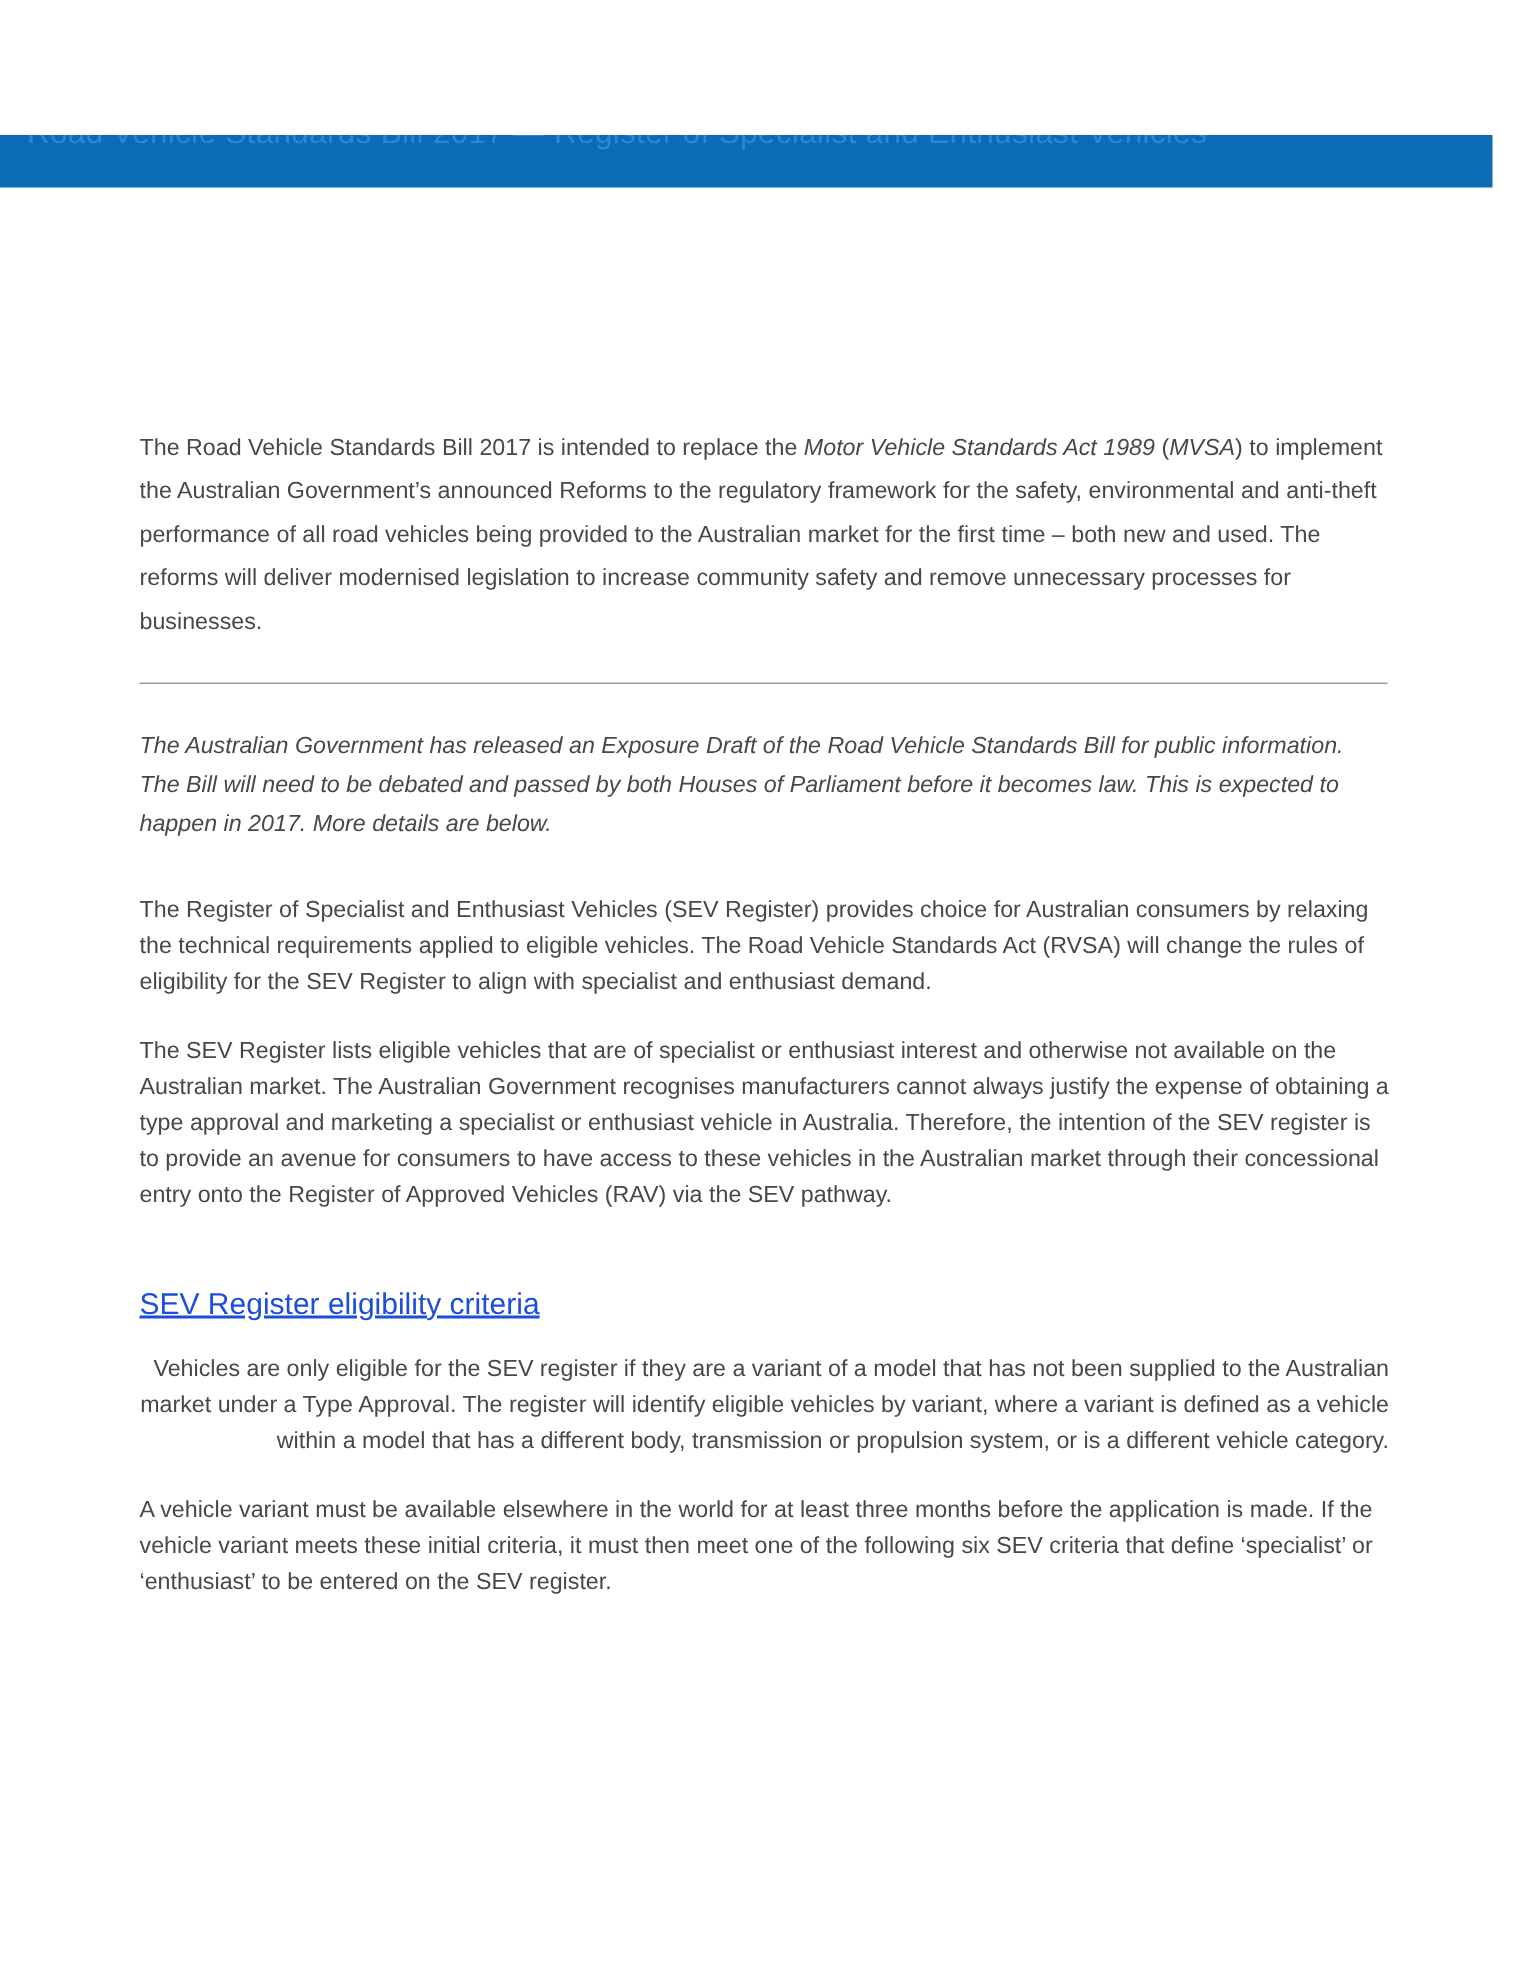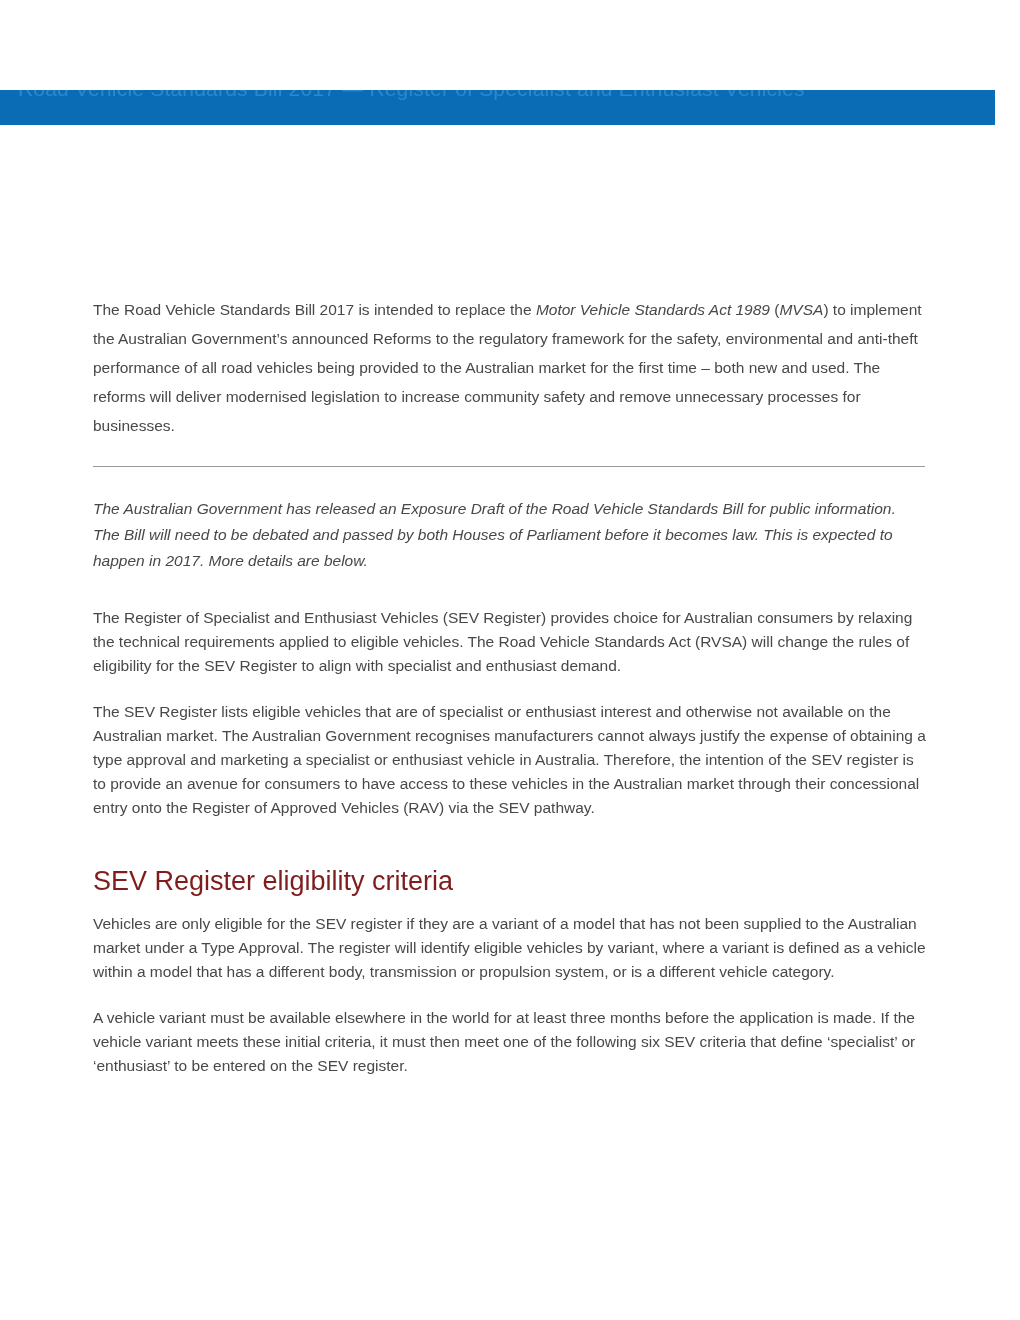--- a/index.html
+++ b/index.html
@@ -38,21 +38,21 @@
     color: #2f8fd4;
     white-space: nowrap;
     letter-spacing: 0.2px;
     opacity: 0.85;
   }
 
   
   .page {
     position: absolute;
     left: 93px;
-    top: 12px;
+    top: 1px;
     width: 833px;
   }
 
   .spacer-top { height: 283px; }
 
   p {
     margin: 0;
     font-size: 15.5px;
     color: #484848;
   }
@@ -77,28 +77,29 @@
     line-height: 26px;
     margin-top: 29px;
   }
 
   .body-para {
     line-height: 24px;
     margin-top: 22px;
   }
 
   h2.section-heading {
-    font-size: 27px;
+    font-size: 20px;
     font-weight: normal;
-    color: #7f1d1d;
+    color: #1d4ed8;
     margin: 48px 0 0 0;
     line-height: 26px;
+    text-decoration: underline;
   }
 
-  .after-heading { margin-top: 18px; }
+  .after-heading { margin-top: 18px; text-align: right; }
 </style>
 </head>
 <body>
 
 <div class="banner-band">
   <div class="banner-title">Road Vehicle Standards Bill 2017 — Register of Specialist and Enthusiast Vehicles</div>
 </div>
 
 <div class="page">
 

